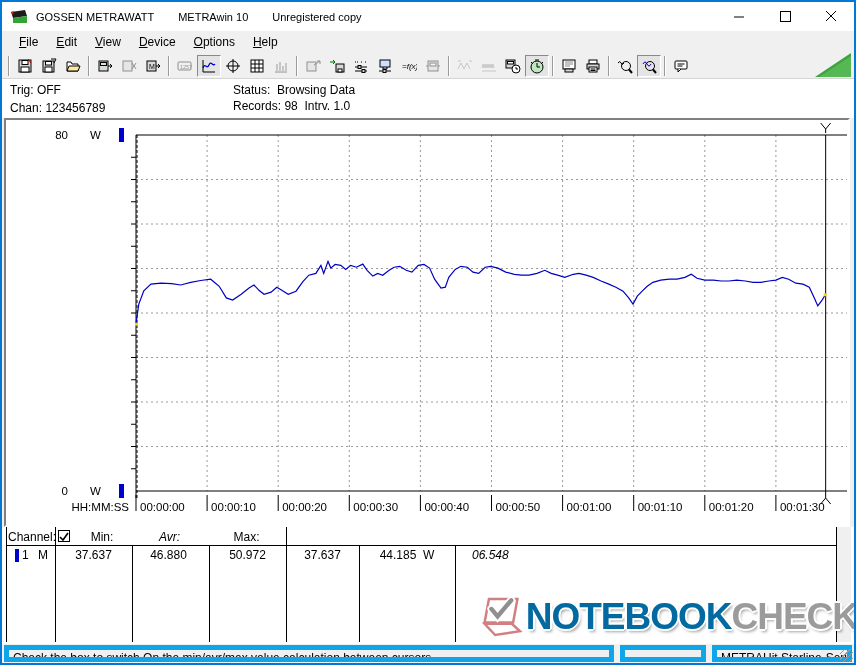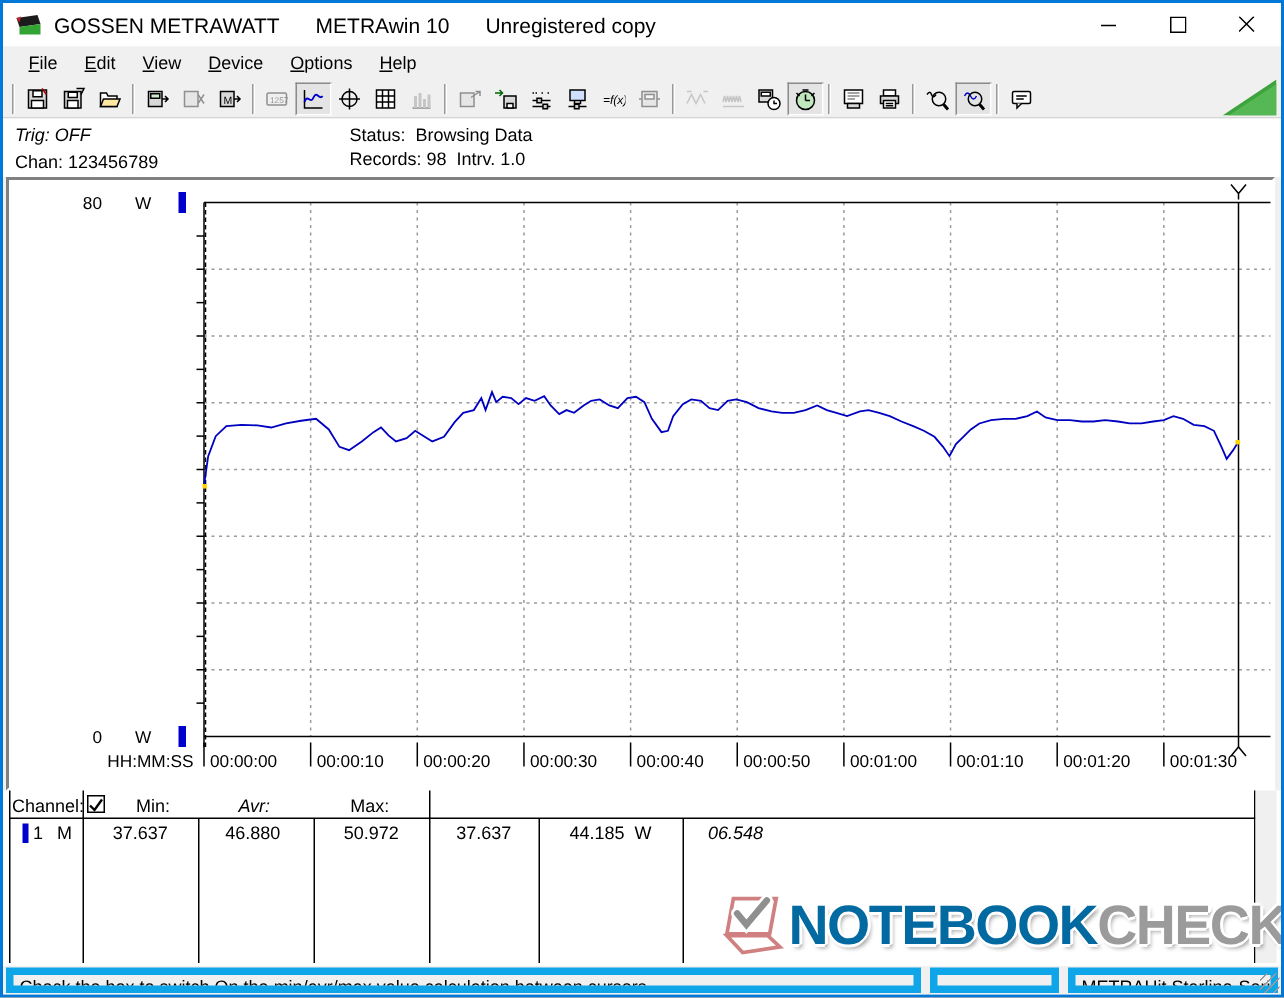--- a/index.html
+++ b/index.html
@@ -5,21 +5,21 @@
   * { margin:0; padding:0; box-sizing:border-box; }
   html,body { background:#888; }
   body { font-family:"Liberation Sans", sans-serif; }
   #window {
     position:relative; width:856px; height:665px;
     background:#f0f0f0; border:2px solid #0078d7; overflow:hidden;
   }
   
   #titlebar { position:absolute; left:0; top:0; width:852px; height:29px; background:#ffffff; display:flex; align-items:center; }
   #app-icon { width:18px; height:18px; margin-left:8px; }
-  .title-text { font-size:14px; color:#000; margin-left:24px; white-space:nowrap; }
+  .title-text { font-size:11px; color:#000; margin-left:24px; white-space:nowrap; }
   #title-app { margin-left:8px; }
   #win-controls { position:absolute; right:0; top:0; height:29px; display:flex; }
   .win-btn { width:46px; height:29px; display:flex; align-items:center; justify-content:center; }
   
   #menubar { position:absolute; left:0; top:29px; width:852px; height:22px; background:#f0f0f0; display:flex; align-items:center; padding-left:8px; }
   .menu-item { font-size:12px; color:#000; padding:3px 9px; }
   .menu-item u { text-decoration:underline; }
   
   #toolbar { position:absolute; left:0; top:51px; width:852px; height:26px; background:#f0f0f0; border-bottom:1px solid #d5d5d5; display:flex; align-items:center; padding-left:3px; }
   .tb-btn { width:24px; height:22px; display:flex; align-items:center; justify-content:center; border:1px solid transparent; background:transparent; }
@@ -288,21 +288,21 @@
           </svg>
         </div>
       </span>
     <svg id="tb-corner" viewBox="0 0 36 24">
       <polygon points="0,24 36,24 36,0" fill="#3da43d"></polygon>
       <polygon points="4,24 36,24 36,3" fill="#55b855"></polygon>
     </svg>
   </div>
 
   <div id="statuspanel">
-    <span class="sp-text" style="left:8px;top:4px;font-style:italic;"><span>Trig:</span> <span>OFF</span></span>
+    <span class="sp-text" style="left:8px;top:4px;"><span>Trig:</span> <span>OFF</span></span>
     <span class="sp-text" style="left:8px;top:22px;"><span>Chan:</span> <span>123456789</span></span>
     <span class="sp-text" style="left:231px;top:4px;"><span>Status:</span>&nbsp;&nbsp;<span>Browsing Data</span></span>
     <span class="sp-text" style="left:231px;top:20px;"><span>Records:</span> <span>98</span>&nbsp;&nbsp;<span>Intrv.</span> <span>1.0</span></span>
   </div>
 
   <div id="chartpanel">
     <svg id="chart-svg" width="842" height="405" viewBox="0 0 842 405">
         <line x1="130" x2="841" y1="326.5" y2="326.5" stroke="#9a9a9a" stroke-width="1" stroke-dasharray="2,3"></line>
         <line x1="130" x2="841" y1="282" y2="282" stroke="#9a9a9a" stroke-width="1" stroke-dasharray="2,3"></line>
         <line x1="130" x2="841" y1="237.5" y2="237.5" stroke="#9a9a9a" stroke-width="1" stroke-dasharray="2,3"></line>

